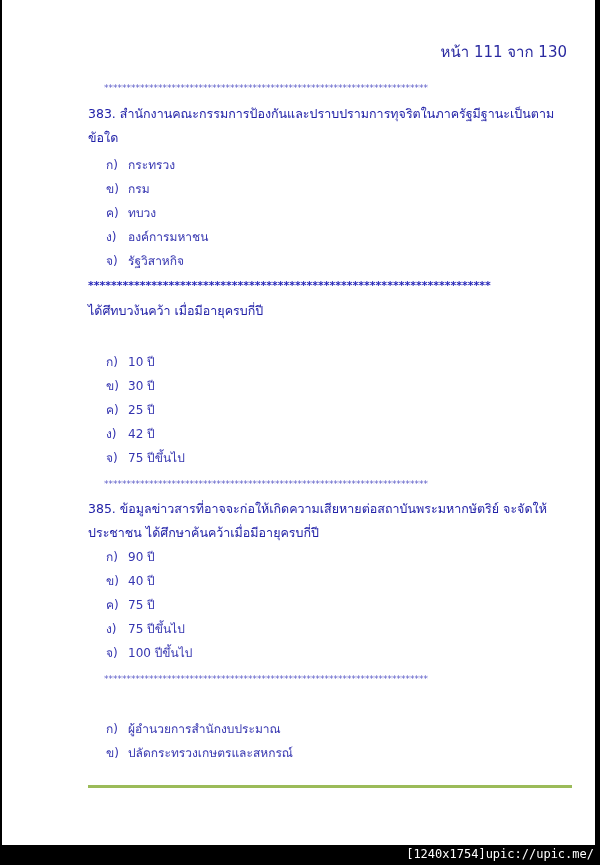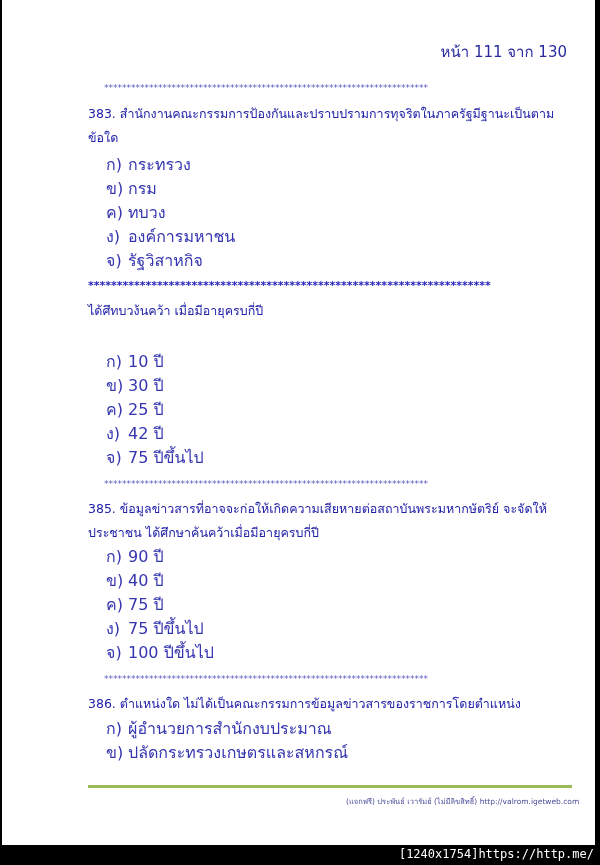--- a/index.html
+++ b/index.html
@@ -5,21 +5,21 @@
   html, body { margin:0; padding:0; }
   body { width:600px; height:865px; background:#000; position:relative; overflow:hidden;
          font-family:"DejaVu Sans", sans-serif; }
   .page { position:absolute; left:2px; top:0; width:593px; height:845px; background:#fff; }
   .header { position:absolute; right:28px; top:40px; font-size:15px; color:#2a2aa0; }
   .stars { position:absolute; left:102px; width:452px; overflow:hidden; white-space:nowrap;
            color:#5e5ec8; font-size:9px; letter-spacing:0px; line-height:10px; }
   .stars.bold { left:86px; width:474px; color:#2626b8; font-weight:bold; font-size:11px; }
   .q { position:absolute; left:86px; width:490px; color:#2222a8; font-weight:normal;
        font-size:12.5px; line-height:24px; }
-  .opt { position:absolute; left:104px; color:#3535b0; font-size:16px; line-height:16px; }
+  .opt { position:absolute; left:104px; color:#3535b0; font-size:12px; line-height:16px; }
   .opt .lbl { display:inline-block; width:22px; }
   .rule { position:absolute; left:86px; top:785px; width:484px; height:3px; background:#9bbb59; }
   .footer { position:absolute; left:344px; top:795px; font-size:7.5px; color:#4a4a9a; white-space:nowrap; }
   .wm { position:absolute; right:6px; top:847px; color:#fff; font-family:"DejaVu Sans Mono", monospace;
         font-size:12px; }
 </style>
 </head>
 <body>
 
 <div class="page">
@@ -51,22 +51,18 @@
     <div>385. ข้อมูลข่าวสารที่อาจจะก่อให้เกิดความเสียหายต่อสถาบันพระมหากษัตริย์ จะจัดให้</div>
     <div>ประชาชน ได้ศึกษาค้นคว้าเมื่อมีอายุครบกี่ปี</div>
   </div>
   <div class="opt" style="top:549px"><span class="lbl">ก)</span><span>90 ปี</span></div>
   <div class="opt" style="top:573px"><span class="lbl">ข)</span><span>40 ปี</span></div>
   <div class="opt" style="top:597px"><span class="lbl">ค)</span><span>75 ปี</span></div>
   <div class="opt" style="top:621px"><span class="lbl">ง)</span><span>75 ปีขึ้นไป</span></div>
   <div class="opt" style="top:645px"><span class="lbl">จ)</span><span>100 ปีขึ้นไป</span></div>
 
   <div class="stars" style="top:674px">************************************************************************</div>
-  <div class="q" style="top:692px">
-    <div>386. ตำแหน่งใด ไม่ได้เป็นคณะกรรมการข้อมูลข่าวสารของราชการโดยตำแหน่ง</div>
-  </div>
   <div class="opt" style="top:745px"><span class="lbl">ข)</span><span>ปลัดกระทรวงเกษตรและสหกรณ์</span></div>
   <div class="opt" style="top:721px"><span class="lbl">ก)</span><span>ผู้อำนวยการสำนักงบประมาณ</span></div>
 
   <div class="rule"></div>
-  <div class="footer">(แจกฟรี) ประพันธ์ เวารัมย์ (ไม่มีลิขสิทธิ์)  http://valrom.igetweb.com</div>
 </div>
-<div class="wm">[1240x1754]https://http.me/</div>
+<div class="wm">[1240x1754]upic://upic.me/</div>
 
 </body></html>

